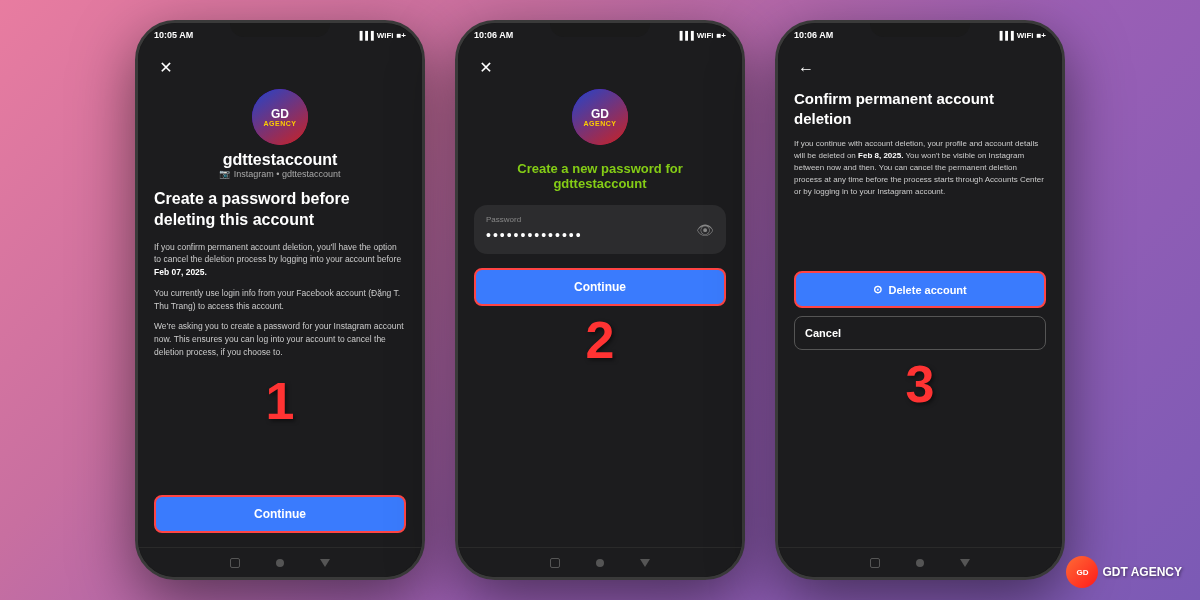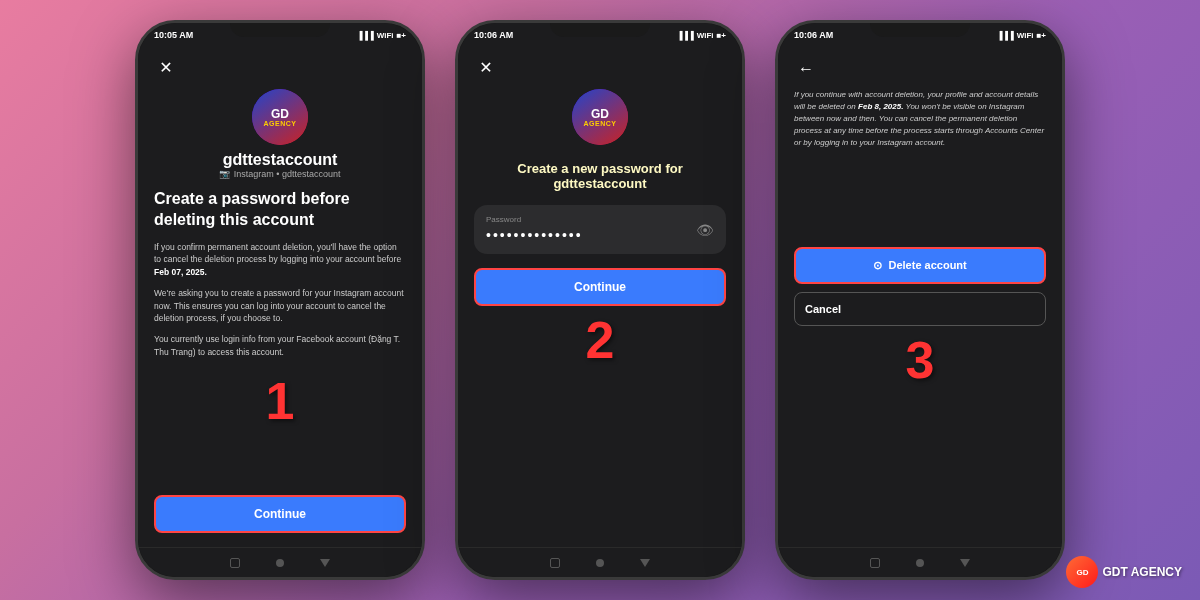--- a/index.html
+++ b/index.html
@@ -173,21 +173,21 @@
       font-size: 52px;
       font-weight: 900;
       text-align: center;
       text-shadow: 2px 2px 4px rgba(0,0,0,0.5);
       margin-top: 4px;
       flex-shrink: 0;
     }
 
     
     .screen2-title {
-      color: #fef9c3;
+      color: #84cc16;
       font-size: 13px;
       font-weight: 600;
       text-align: center;
       margin-bottom: 14px;
     }
     .password-input-wrap {
       background: #2c2c2e;
       border-radius: 13px;
       padding: 10px 12px;
       display: flex;
@@ -219,21 +219,20 @@
       font-weight: 700;
       line-height: 1.3;
       margin-bottom: 10px;
     }
     .screen3-body {
       color: #ccc;
       font-size: 8px;
       line-height: 1.5;
       margin-bottom: 14px;
       flex: 1;
-      font-style: italic;
     }
     .screen3-body strong {
       color: #fff;
       font-weight: 700;
     }
     .btn-delete {
       background: #3a7bfd;
       color: #fff;
       border: 2px solid #ff4444;
       border-radius: 8px;
@@ -364,22 +363,22 @@
         <div class="username-main">gdttestaccount</div>
         <div class="username-sub">
           <span>📷</span>
           <span>Instagram • gdttestaccount</span>
         </div>
       </div>
       <div class="screen1-title">Create a password before deleting this account</div>
       <div class="screen1-body">
         <span>If you confirm permanent account deletion, you'll have the option to cancel the deletion process by logging into your account before </span><strong>Feb 07, 2025.</strong>
       </div>
+      <div class="screen1-body">You currently use login info from your Facebook account (Đặng T. Thu Trang) to access this account.</div>
       <div class="screen1-body">We're asking you to create a password for your Instagram account now. This ensures you can log into your account to cancel the deletion process, if you choose to.</div>
-      <div class="screen1-body">You currently use login info from your Facebook account (Đặng T. Thu Trang) to access this account.</div>
       <div class="step-number">1</div>
       <div class="spacer"></div>
       <div class="btn-continue">Continue</div>
     </div>
     <div class="phone-bottom-bar">
       <div class="bottom-nav-square"></div>
       <div class="bottom-nav-dot"></div>
       <div class="bottom-nav-triangle"></div>
     </div>
   </div>
@@ -436,20 +435,21 @@
       <div class="status-icons">
         <span>▐▐▐</span>
         <span>WiFi</span>
         <span>■+</span>
       </div>
     </div>
     <div class="screen-content">
       <div class="top-nav">
         <div class="nav-icon">←</div>
       </div>
+      <div class="screen3-title">Confirm permanent account deletion</div>
       <div class="screen3-body">
         <span>If you continue with account deletion, your profile and account details will be deleted on </span><strong>Feb 8, 2025.</strong><span> You won't be visible on Instagram between now and then. You can cancel the permanent deletion process at any time before the process starts through Accounts Center or by logging in to your Instagram account.</span>
       </div>
       <div class="btn-delete">
         <span>⊙</span>
         <span>Delete account</span>
       </div>
       <div class="btn-cancel">Cancel</div>
       <div class="step-number">3</div>
       <div class="spacer"></div>

